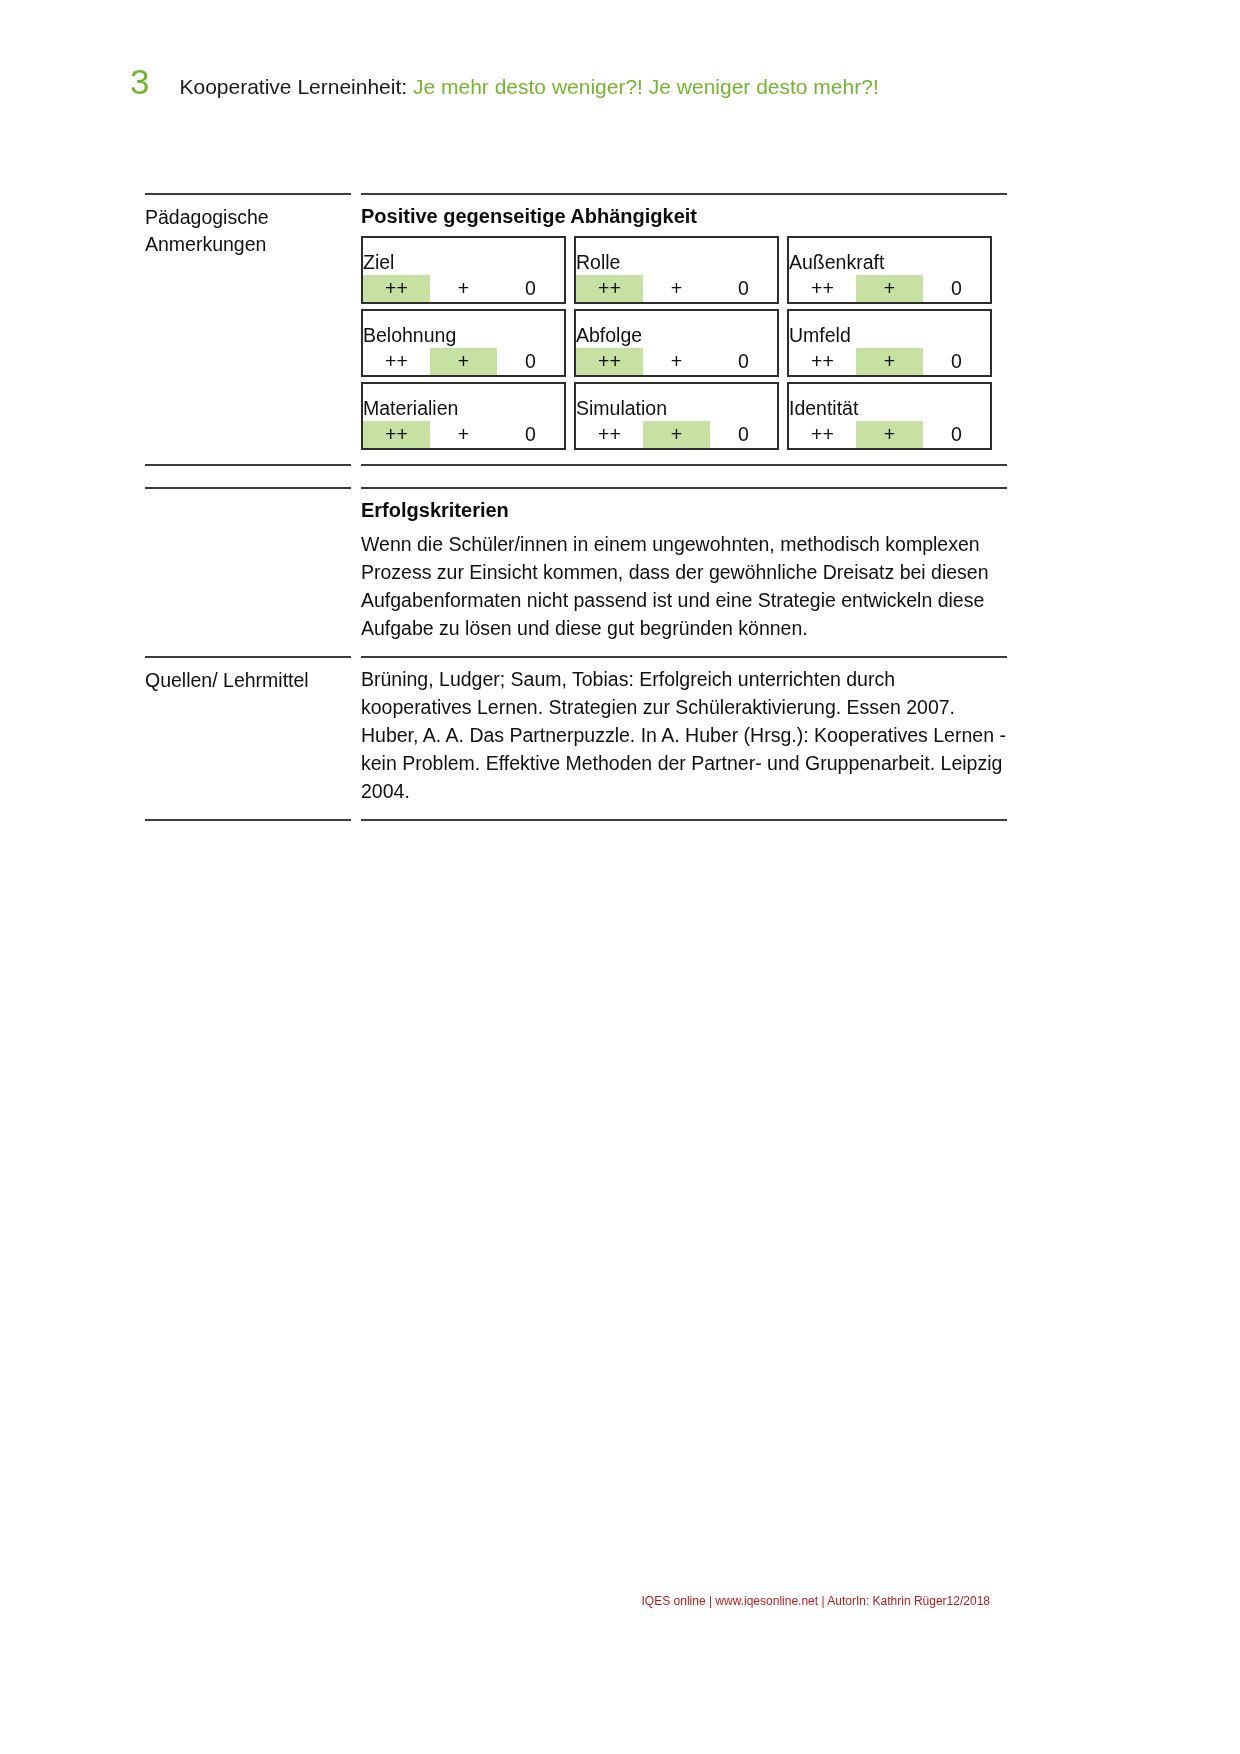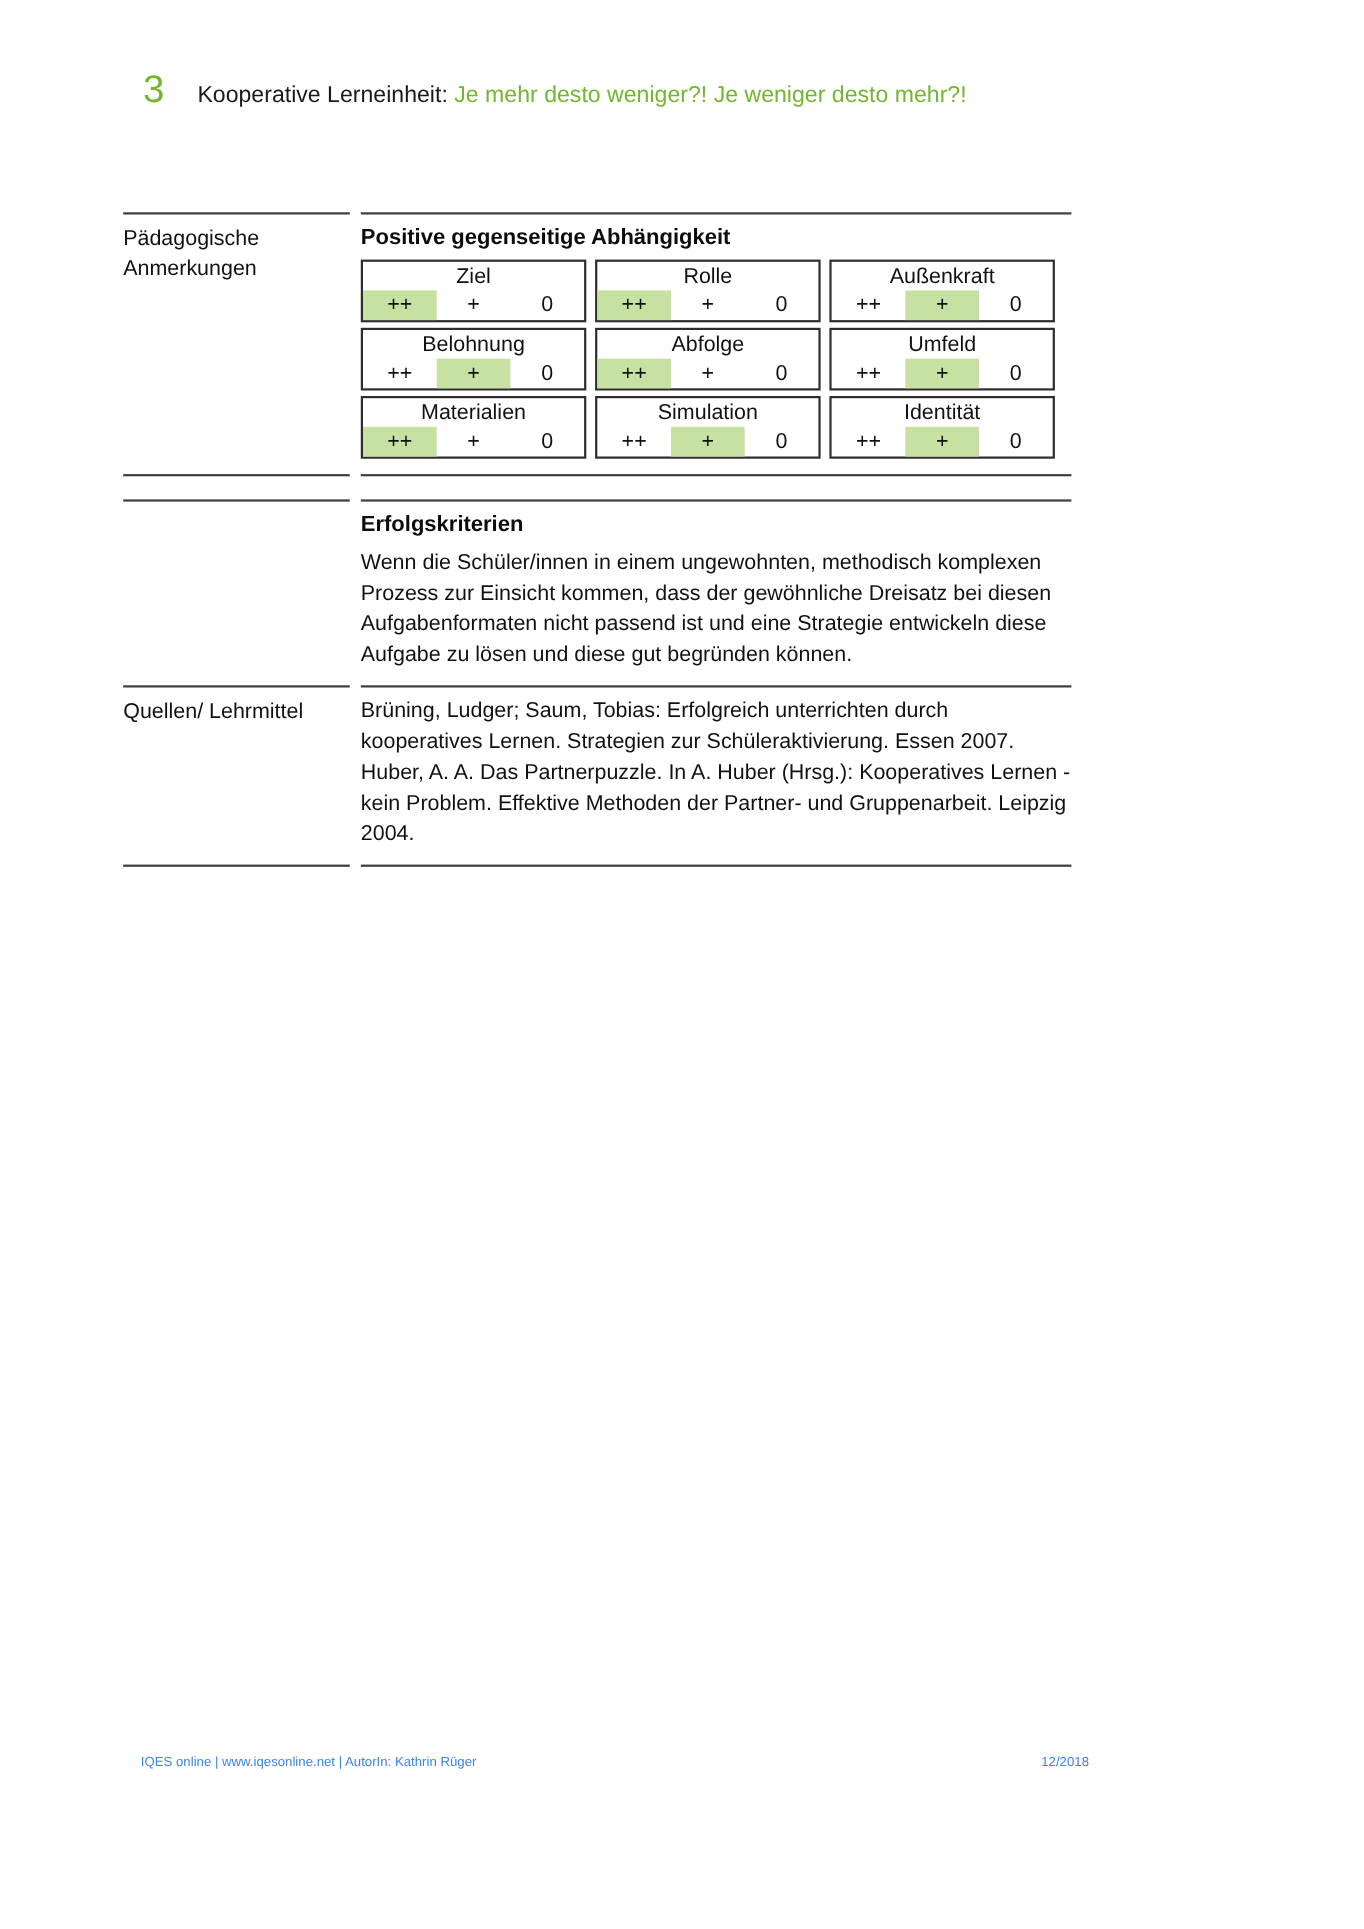--- a/index.html
+++ b/index.html
@@ -20,21 +20,21 @@
   .page-number {
     font-size:35px; line-height:1; color:var(--accent,#74b62f);
     font-weight:400;
   }
   .doc-title { margin-left:30px; font-size:21px;text-align:right; }
   .doc-title .black { color:#1a1a1a; }
   .doc-title .green { color:var(--accent,#74b62f); }
 
   
   .doc-table {
-    position:absolute; top:193px; left:112px; width:862px;
+    position:absolute; top:193px; left:145px; width:862px;
   }
   .row {
     display:grid;
     grid-template-columns:206px 1fr;
     column-gap:10px;
   }
   .row > .cell { border-top:2px solid #3d3d3d; }
   .row.bottomline > .cell { min-height:0; }
 
   .cell.label {
@@ -50,33 +50,33 @@
 
   
   .dep-grid {
     display:grid;
     grid-template-columns:repeat(3,205px);
     column-gap:8px; row-gap:5px;
     margin-top:4px;
   }
   .dep-box { border:2px solid #2d2d2d; background:#fff; }
   .dep-title {
-    text-align:center; font-size:19.5px; line-height:25px; padding-top:1px;
+    font-size:19.5px; line-height:25px; padding-top:12px;
   }
   .dep-values { display:grid; grid-template-columns:1fr 1fr 1fr; }
   .dep-val {
     text-align:center; font-size:19.5px; line-height:27px; height:27px;
   }
   .dep-val.hl { background:var(--hl,#c7e1a3); }
 
   
   .doc-footer {
     position:absolute; top:1594px; left:128px; width:862px;
-    display:flex; justify-content:space-between;
-    font-size:12px; color:#3b82f6;
+    display:flex; justify-content:flex-end;
+    font-size:12px; color:#b91c1c;
   }
 </style>
 </head>
 <body>
 
 <div class="page">
 
   <header class="doc-header">
     <span class="page-number">3</span>
     <span class="doc-title">

